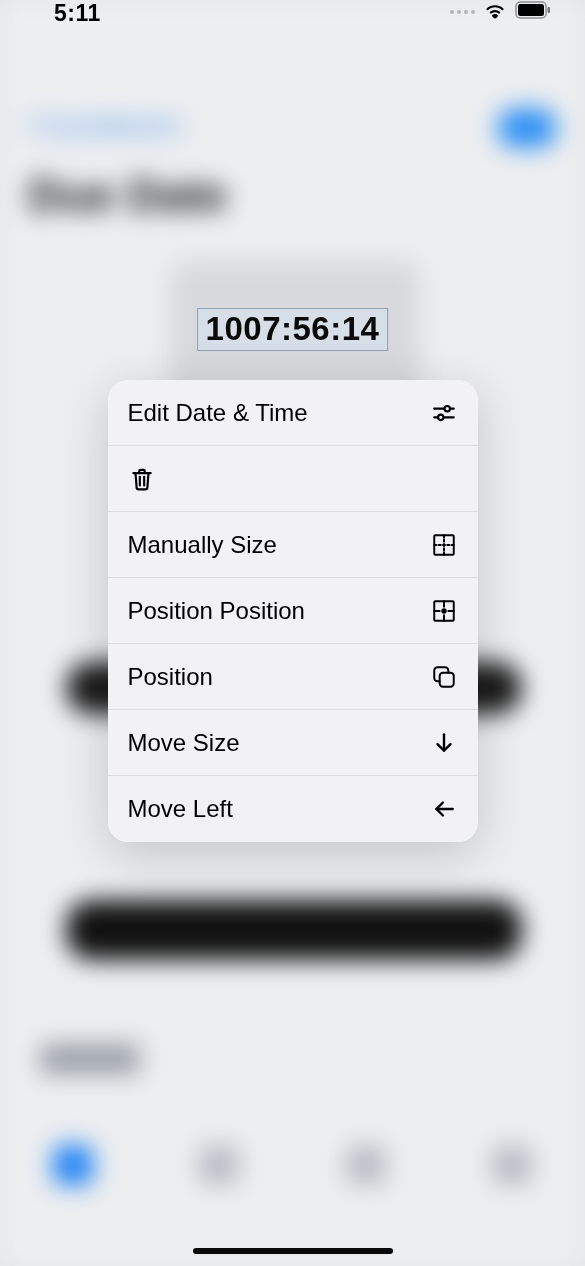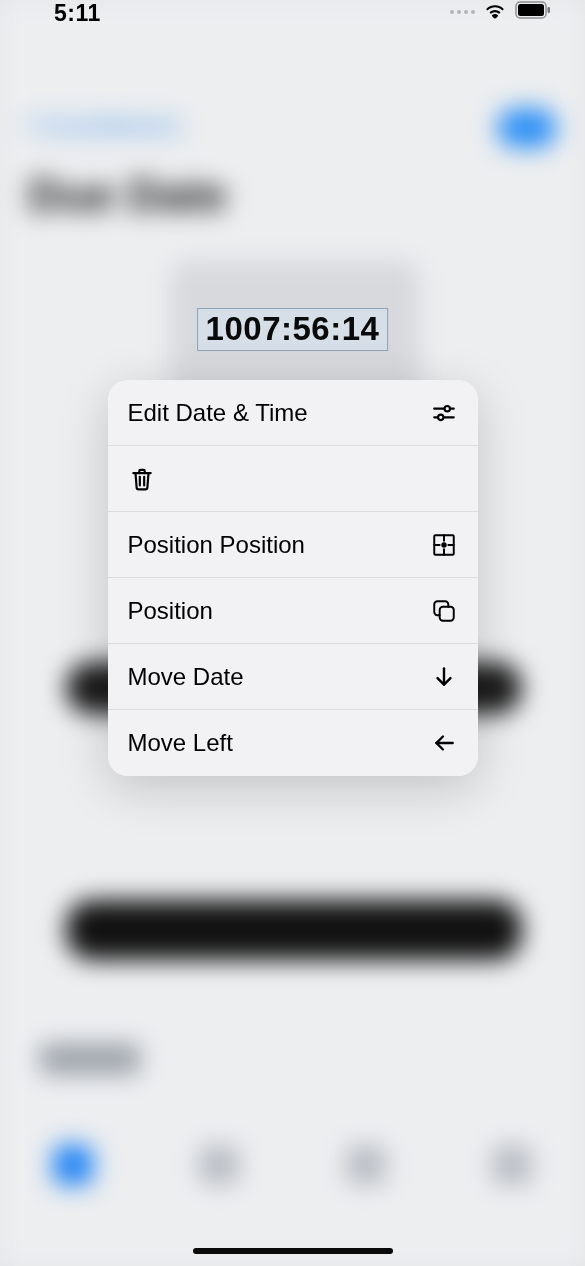--- a/index.html
+++ b/index.html
@@ -268,20 +268,30 @@
       <svg viewBox="0 0 24 24" fill="none" stroke="#000" stroke-width="2" stroke-linecap="round" stroke-linejoin="round">
         <path d="M4 6.5h16"></path>
         <path d="M9.5 6.5V4.5a1 1 0 011-1h3a1 1 0 011 1v2"></path>
         <path d="M6 6.5l1 13a2 2 0 002 2h6a2 2 0 002-2l1-13"></path>
         <line x1="10" y1="10" x2="10" y2="18"></line>
         <line x1="14" y1="10" x2="14" y2="18"></line>
       </svg>
     </span>
   </div>
 
+  <div class="menu-item">
+    <span class="menu-label">Manually Size</span>
+    <span class="menu-icon">
+      <svg viewBox="0 0 24 24" fill="none" stroke="#000" stroke-width="1.8" stroke-linecap="round">
+        <rect x="3" y="3" width="18" height="18" rx="1"></rect>
+        <line x1="12" y1="3" x2="12" y2="21" stroke-dasharray="2 2"></line>
+        <line x1="3" y1="12" x2="21" y2="12" stroke-dasharray="2 2"></line>
+      </svg>
+    </span>
+  </div>
 
   <div class="menu-item">
     <span class="menu-label">Position Position</span>
     <span class="menu-icon">
       <svg viewBox="0 0 24 24" fill="none" stroke="#000" stroke-width="1.8" stroke-linecap="round">
         <rect x="3" y="3" width="18" height="18" rx="1"></rect>
         <line x1="12" y1="3" x2="12" y2="8"></line>
         <line x1="12" y1="16" x2="12" y2="21"></line>
         <line x1="3" y1="12" x2="8" y2="12"></line>
         <line x1="16" y1="12" x2="21" y2="12"></line>
@@ -296,21 +306,21 @@
       <svg viewBox="0 0 24 24" fill="none" stroke="#000" stroke-width="1.8" stroke-linecap="round" stroke-linejoin="round">
         <rect x="8" y="8" width="13" height="13" rx="3"></rect>
         <path d="M16 8V6a3 3 0 00-3-3H6a3 3 0 00-3 3v7a3 3 0 003 3h2"></path>
       </svg>
     </span>
   </div>
 
 
 
   <div class="menu-item">
-    <span class="menu-label">Move Date</span>
+    <span class="menu-label">Move Size</span>
     <span class="menu-icon">
       <svg viewBox="0 0 24 24" fill="none" stroke="#000" stroke-width="2.2" stroke-linecap="round" stroke-linejoin="round">
         <line x1="12" y1="4" x2="12" y2="19"></line>
         <polyline points="6 13 12 19 18 13"></polyline>
       </svg>
     </span>
   </div>
 
   <div class="menu-item">
     <span class="menu-label">Move Left</span>

